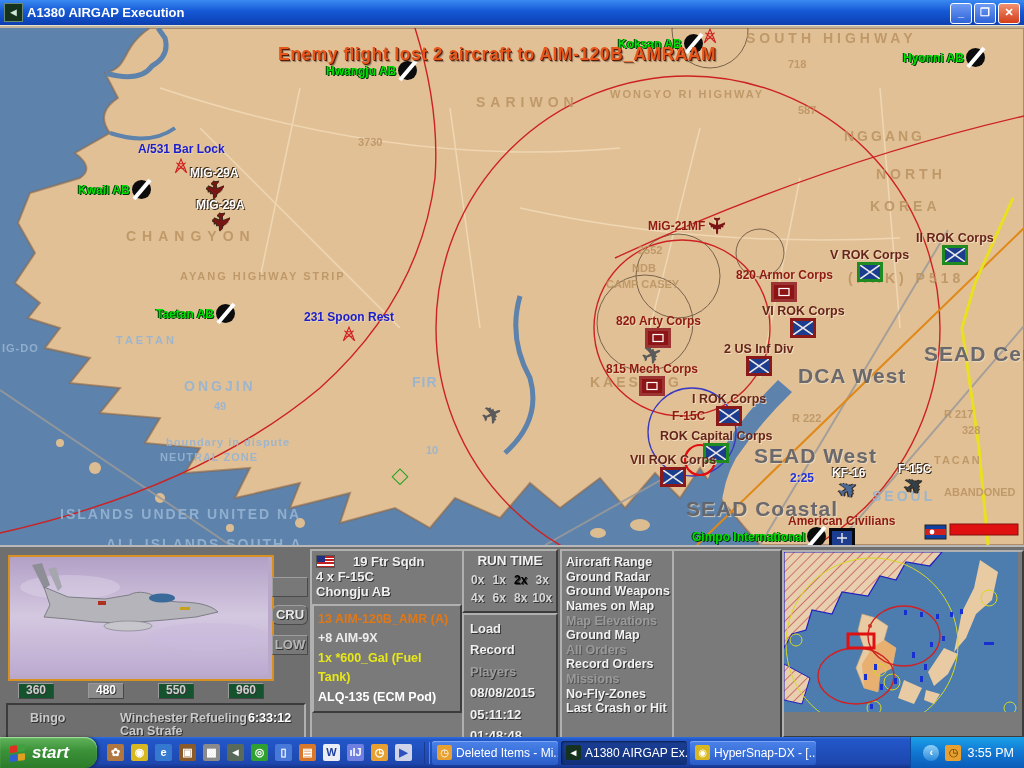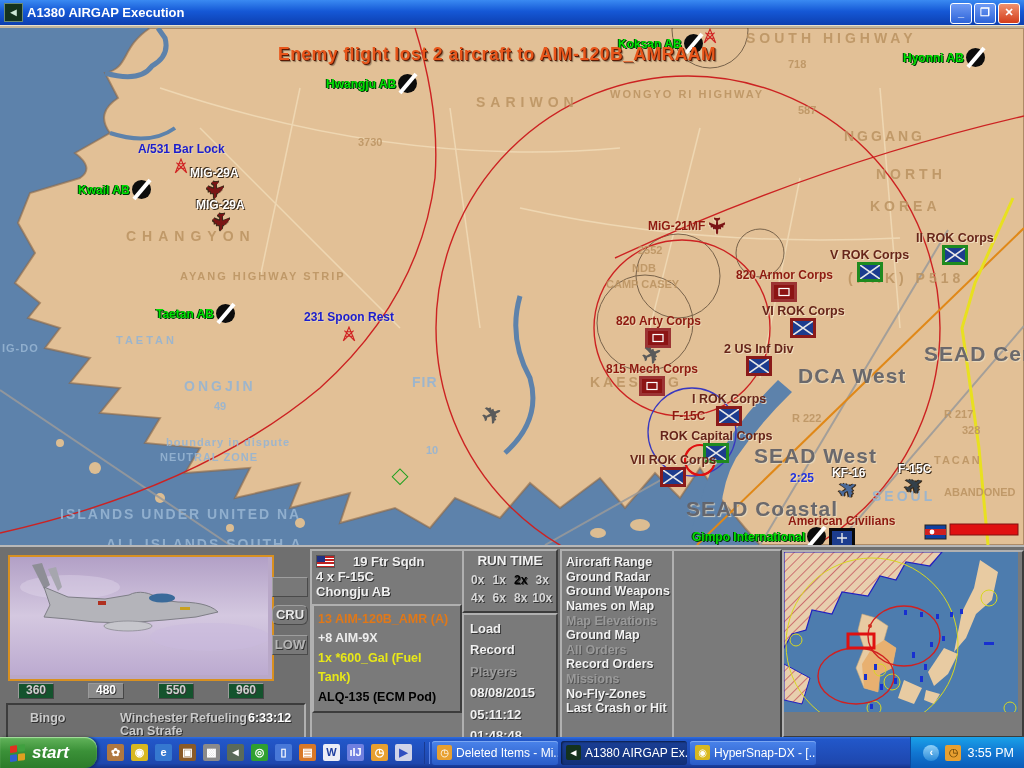--- a/index.html
+++ b/index.html
@@ -208,21 +208,21 @@
           </svg></span>
       </div>
       <div class="map-label lbl-green" style="left: 618px; top: 6px;">
         <span>Koksan AB</span>
         <span class="ic-airbase"></span>
       </div>
       <div class="map-label lbl-green" style="left: 903px; top: 20px;">
         <span>Hyonni AB</span>
         <span class="ic-airbase"></span>
       </div>
-      <div class="map-label lbl-green" style="left: 326px; top: 46px;">
+      <div class="map-label lbl-green" style="left: 326px; top: 33px;">
         <span>Hwangju AB</span>
         <span class="ic-airbase"></span>
       </div>
       <div class="map-label lbl-blue" style="left: 138px; top: 114px;">
         <span>A/531 Bar Lock</span>
         <span class="ic-radar"><svg width="16" height="16" viewBox="0 0 14 14">
             <path d="M2,13 L7,1 L12,13 M3,9 L11,9 M4,5 L10,5 M2,13 L11,4 M12,13 L3,4" stroke="#d02020" stroke-width="1" fill="none"></path>
           </svg></span>
       </div>
       <div class="map-label lbl-white col" style="left: 190px; top: 138px;">
@@ -448,21 +448,21 @@
           <span class="usflag"></span>
           <span>19 Ftr Sqdn</span>
         </div>
         <div>4 x F-15C</div>
         <div>Chongju AB</div>
       </div>
       <div class="loadout bevel" id="loadout">
           <div style="color: rgb(224, 120, 24);">13 AIM-120B_AMR (A)</div>
           <div style="color: rgb(236, 236, 236);">+8 AIM-9X</div>
           <div style="color: rgb(232, 232, 24);">1x *600_Gal (Fuel Tank)</div>
-          <div style="color: #000000;">ALQ-135 (ECM Pod)</div>
+          <div style="color: #ffffff;">ALQ-135 (ECM Pod)</div>
         </div>
     </div>
 
     <div class="runtime">
       <div class="rt-top bevel">
         <div class="rt-title">RUN TIME</div>
         <div class="rt-speeds" id="rtspeeds">
             <span class="">0x</span>
             <span class="">1x</span>
             <span class="sel">2x</span>

